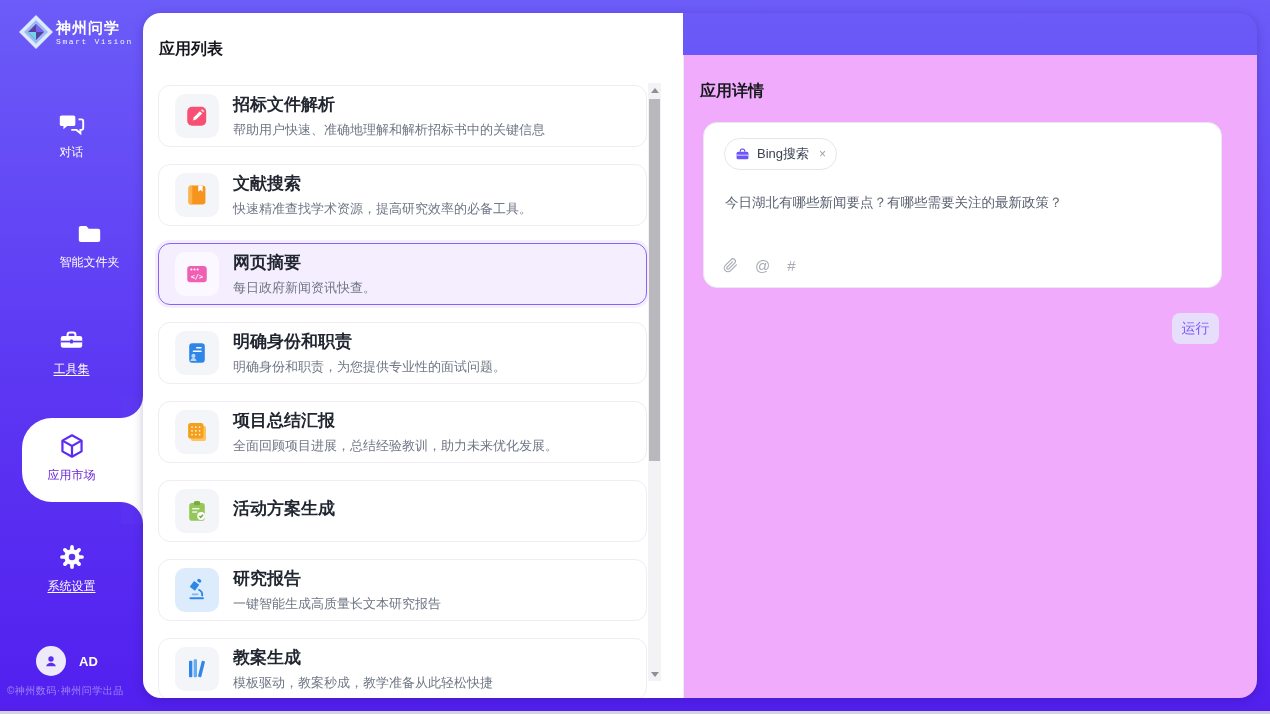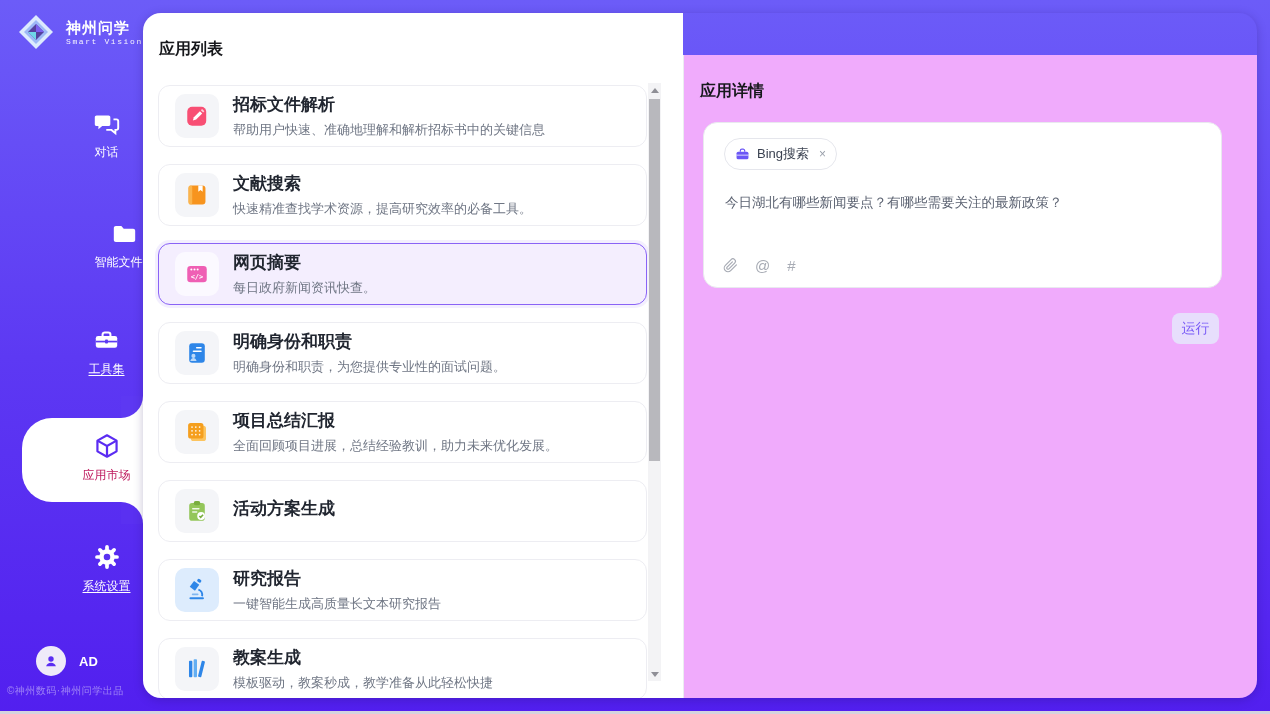--- a/index.html
+++ b/index.html
@@ -5,33 +5,33 @@
   html,body{margin:0;padding:0;}
   body{
     width:1270px;height:714px;position:relative;overflow:hidden;
     font-family:"Liberation Sans","DejaVu Sans",sans-serif;
     background:linear-gradient(180deg,#6c5cf8 0%,#5d39f3 50%,#521fef 100%);
   }
   .bottom-strip{position:absolute;left:0;right:0;bottom:0;height:3px;background:#d4d4de;}
 
   
   .sidebar{position:absolute;left:0;top:0;width:143px;height:714px;}
-  .logo{position:absolute;top:12px;left:16px;display:flex;align-items:center;gap:10px;}
+  .logo{position:absolute;top:12px;left:16px;display:flex;align-items:center;gap:0;}
   .logo-title{font-size:15px;font-weight:bold;color:#fff;letter-spacing:1px;line-height:17px;}
   .logo-sub{font-size:8px;color:rgba(255,255,255,.92);letter-spacing:1.6px;margin-top:1px;font-family:Liberation Mono, monospace;}
-  .nav-item{position:absolute;left:0;width:143px;display:flex;flex-direction:column;align-items:center;gap:7px;color:#fff;cursor:pointer;margin-left:35px;}
+  .nav-item{position:absolute;left:0;width:143px;display:flex;flex-direction:column;align-items:center;gap:7px;color:#fff;cursor:pointer;}
   .nav-label{font-size:12px;}
   .nav-label.u{text-decoration:underline;text-underline-offset:2px;}
   .active-blob{position:absolute;left:22px;top:418px;width:121px;height:84px;background:#fff;border-radius:30px 0 0 30px;}
   .fillet{position:absolute;right:0;width:22px;height:22px;background:#fff;}
   .fillet.top{top:-22px;}
   .fillet.bot{bottom:-22px;}
   .fillet.top::before{content:"";position:absolute;inset:0;background:#5d38f2;border-bottom-right-radius:22px;}
   .fillet.bot::before{content:"";position:absolute;inset:0;background:#5a30f1;border-top-right-radius:22px;}
-  .nav-item.active{color:#be185d;}
+  .nav-item.active{color:#6d28d9;}
   .user-row{position:absolute;left:36px;top:646px;display:flex;align-items:center;gap:13px;cursor:pointer;}
   .avatar{width:30px;height:30px;border-radius:50%;background:#efeaf9;display:flex;align-items:center;justify-content:center;}
   .user-name{font-size:13px;color:#fff;font-weight:bold;}
   .footer-note{position:absolute;left:7px;top:684px;font-size:10px;color:rgba(255,255,255,.42);letter-spacing:.5px;white-space:nowrap;}
 
   
   .main{position:absolute;left:143px;top:13px;width:1114px;height:685px;border-radius:18px;overflow:hidden;display:flex;box-shadow:0 2px 10px rgba(30,10,90,.25);}
   .left-col{width:540px;background:#fff;position:relative;flex:none;}
   .right-col{flex:1;background:#f0abfc;border-left:1px solid #ececf1;position:relative;margin-top:42px;}
   .panel-title{position:absolute;top:26px;left:16px;font-size:16px;font-weight:bold;color:#17181c;}

